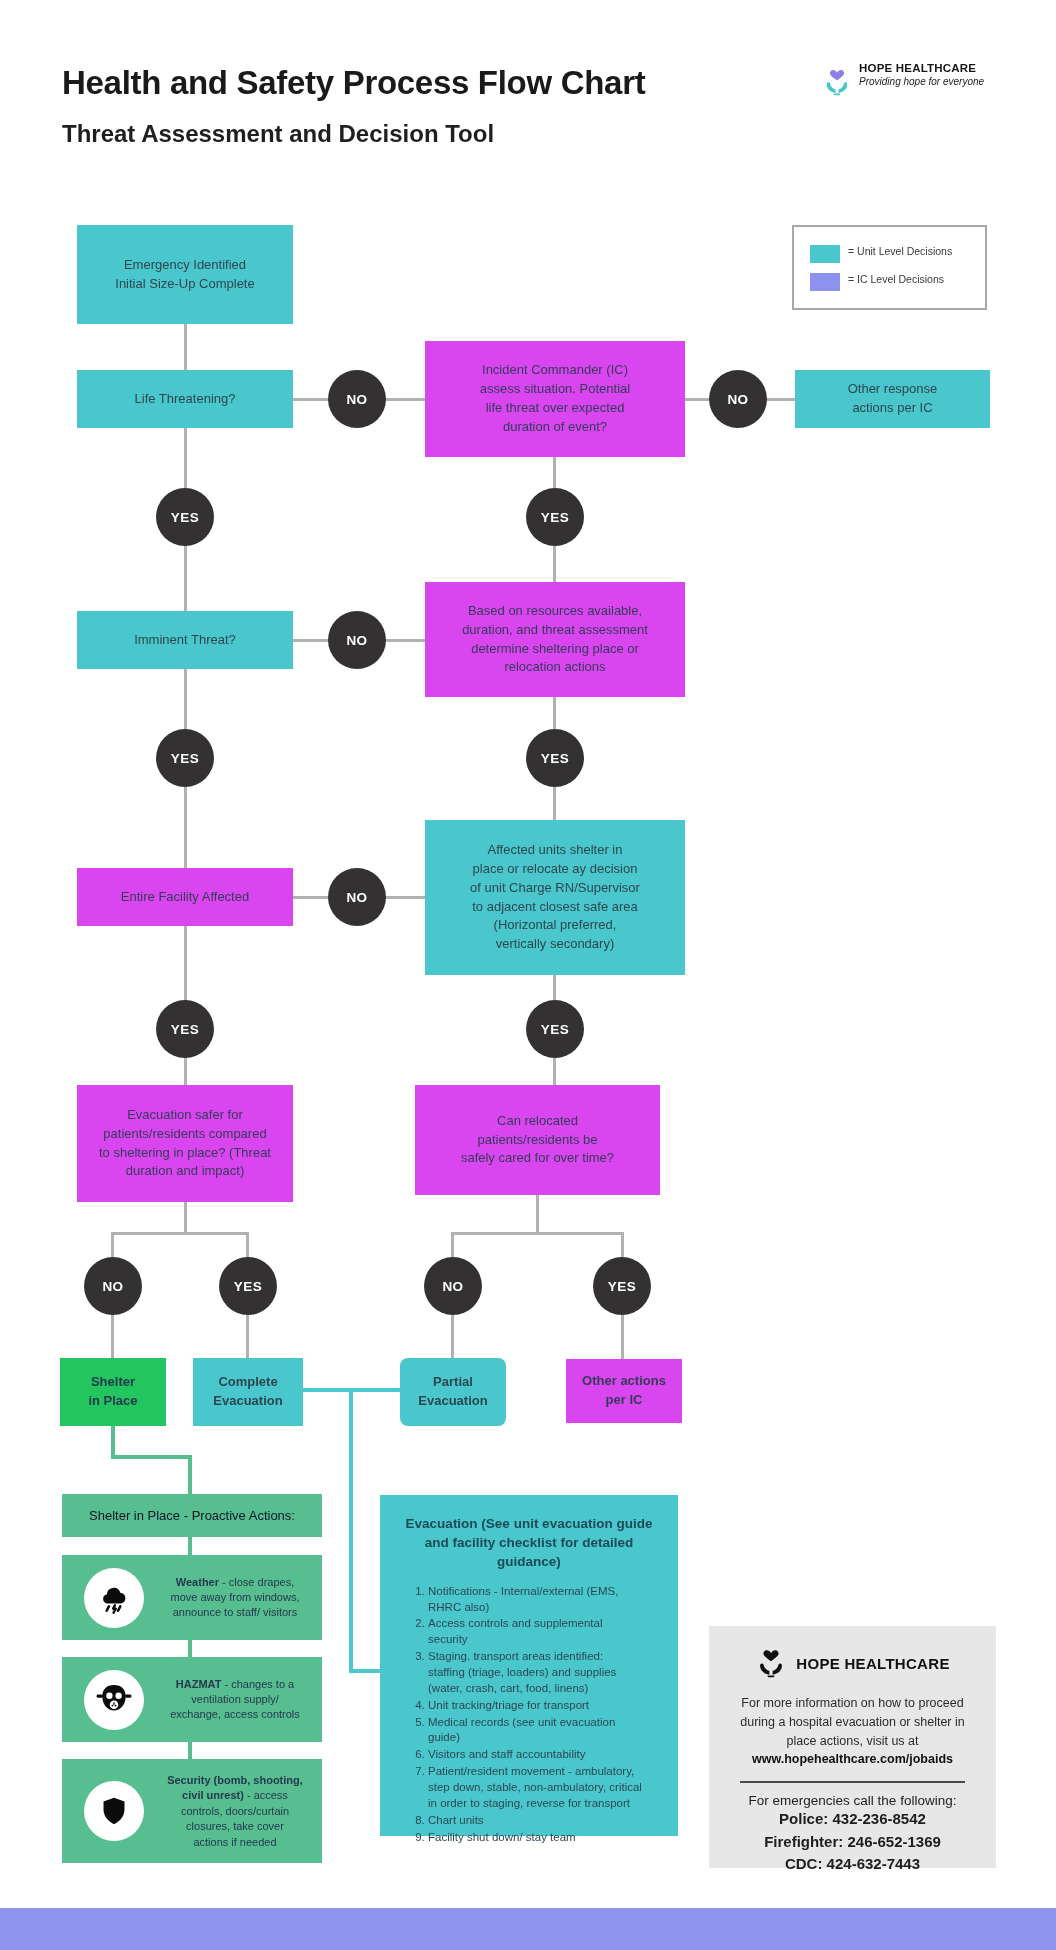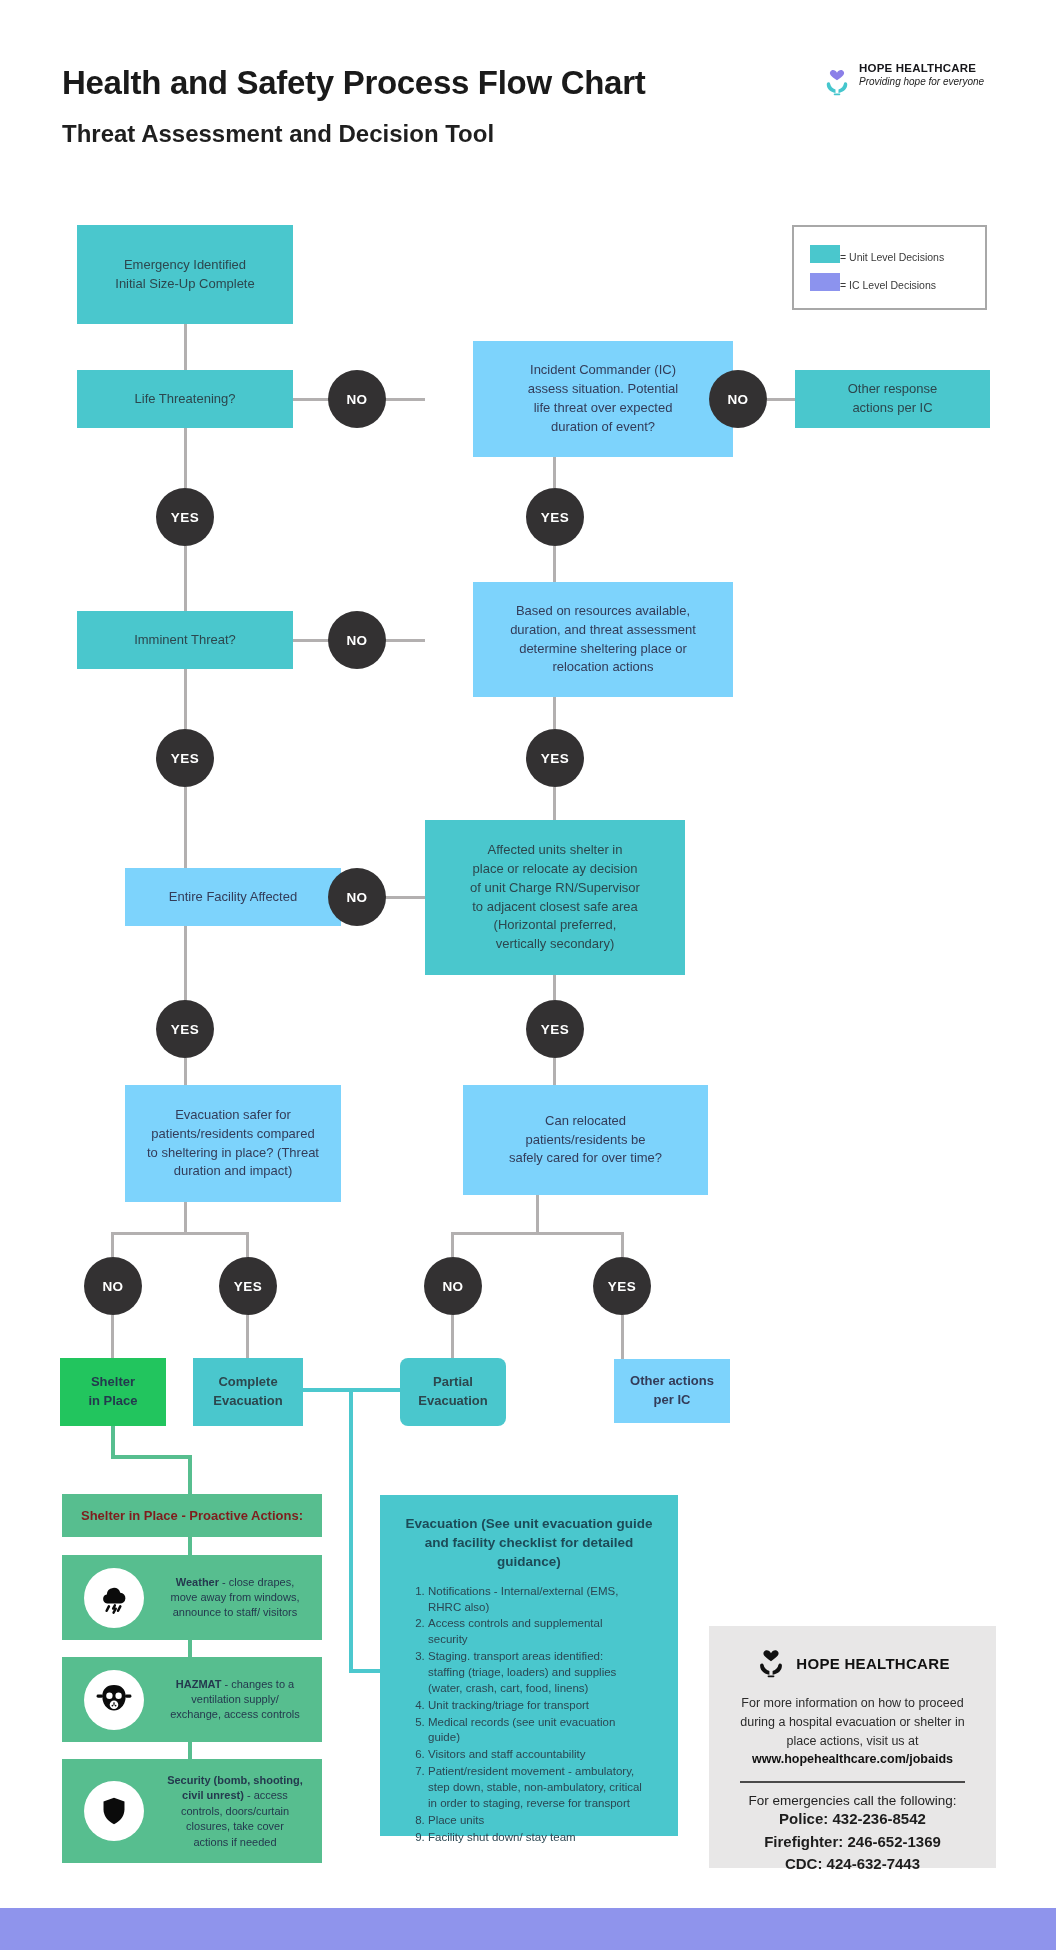--- a/index.html
+++ b/index.html
@@ -2,51 +2,51 @@
 <html><head>
 <meta charset="utf-8">
 <style>
   html,body{margin:0;padding:0;background:#fff;}
   .canvas{position:relative;width:1056px;height:1950px;background:#fff;overflow:hidden;
           font-family:"Liberation Sans",sans-serif;}
   .node{position:absolute;display:flex;align-items:center;justify-content:center;
         text-align:center;font-size:13px;line-height:1.45;padding:4px 10px;box-sizing:border-box;}
   .nt{white-space:pre-line;}
   .teal{background:#4AC7CD;color:#2C474E;}
-  .purple{background:#7dd3fc;color:#333C59;margin-left:48px;}
+  .purple{background:#d946ef;color:#333C59;}
   .greenbox{background:#22c55e;color:#24394E;}
   .actionbox{font-weight:bold;font-size:13px;}
   .circle{position:absolute;width:58px;height:58px;border-radius:50%;background:#333132;
           color:#fff;font-weight:bold;font-size:13.5px;letter-spacing:.5px;
           display:flex;align-items:center;justify-content:center;}
   .hline,.vline{position:absolute;background:#B3B0B0;}
   .hline{height:3px;}.vline{width:3px;}
   .tline{position:absolute;background:#4CC8CE;}
   .gline{position:absolute;background:#57BE8F;}
   .page-title{position:absolute;left:62px;top:64px;font-size:33px;font-weight:bold;
               color:#1a1a1a;letter-spacing:-.3px;}
   .page-subtitle{position:absolute;left:62px;top:120px;font-size:24px;
                  font-weight:600;color:#1f1f1f;}
   .brandwrap{position:absolute;left:822px;top:62px;display:flex;align-items:flex-start;}
   .brand-name{font-size:11.5px;font-weight:bold;color:#16161a;letter-spacing:.2px;}
   .brand-tag{font-size:10px;font-style:italic;color:#222;margin-top:2px;}
   .legend{position:absolute;left:792px;top:225px;width:195px;height:85px;background:#fff;
           border:2px solid #A8A8A8;box-sizing:border-box;display:flex;flex-direction:column;
           justify-content:center;gap:10px;padding-left:16px;}
-  .legend-row{display:flex;align-items:flex-end;gap:0;}
+  .legend-row{display:flex;align-items:flex-start;gap:8px;}
   .swatch{width:30px;height:18px;}
   .legend-label{font-size:10.5px;color:#3a3a3a;}
   .gitem{position:absolute;left:62px;width:260px;background:#57BE8F;box-sizing:border-box;}
   .gicon{position:absolute;left:22px;top:50%;transform:translateY(-50%);width:60px;height:60px;
          border-radius:50%;background:#fff;display:flex;align-items:center;justify-content:center;}
   .gtext{position:absolute;left:96px;right:10px;top:50%;transform:translateY(-50%);
          font-size:11px;line-height:1.4;color:#24394E;text-align:center;white-space:pre-line;}
   .gheader{position:absolute;left:62px;top:1494px;width:260px;height:43px;background:#57BE8F;
-           display:flex;align-items:center;justify-content:center;font-size:13px;font-weight:bold;
-           color:#7f1d1d;}
+           display:flex;align-items:center;justify-content:center;font-size:13px;font-weight:normal;
+           color:#0f172a;}
   .evacbox{position:absolute;left:380px;top:1495px;width:298px;height:341px;background:#4AC7CD;
            box-sizing:border-box;padding:20px 16px 0 16px;}
   .evac-title{font-size:13.5px;font-weight:bold;color:#1C4B58;text-align:center;line-height:1.4;}
   .evacbox ol{margin:12px 20px 0 14px;padding-left:18px;font-size:11.5px;line-height:1.38;
               color:#2B4753;text-align:left;}
   .evacbox li{margin-bottom:1px;}
   .contact{position:absolute;left:709px;top:1626px;width:287px;height:242px;background:#E8E7E7;
            box-sizing:border-box;text-align:center;padding:16px 18px;}
   .contact-logo{display:flex;align-items:center;justify-content:center;gap:9px;}
   .contact-brand{font-size:15px;font-weight:bold;color:#111;letter-spacing:.3px;}
@@ -315,21 +315,21 @@
   <div class="evacbox">
     <div class="evac-title">Evacuation (See unit evacuation guide and facility checklist for detailed guidance)</div>
     <ol>
       <li>Notifications - Internal/external (EMS, RHRC also)</li>
       <li>Access controls and supplemental security</li>
       <li>Staging. transport areas identified: staffing (triage, loaders) and supplies (water, crash, cart, food, linens)</li>
       <li>Unit tracking/triage for transport</li>
       <li>Medical records (see unit evacuation guide)</li>
       <li>Visitors and staff accountability</li>
       <li>Patient/resident movement - ambulatory, step down, stable, non-ambulatory, critical in order to staging, reverse for transport</li>
-      <li>Place units</li>
+      <li>Chart units</li>
       <li>Facility shut down/ stay team</li>
     </ol>
   </div>
 
   <div class="contact">
     <div class="contact-logo">
       <span>
         <svg width="32" height="38" viewBox="0 0 24 26">
           <path d="M12 7.2c1.1-2.5 4.3-2.9 5.4-.9.9 1.6-.2 3.5-5.4 6.8C6.8 9.8 5.7 7.9 6.6 6.3c1.1-2 4.3-1.6 5.4.9z" fill="#111"></path>
           <path d="M10.8 23.3c-4.2-.6-7-3.2-7-6.9 0-1.9 2.3-2.2 2.7-.4.4 2 1.7 3.7 4.3 4.5z" fill="#111"></path>

